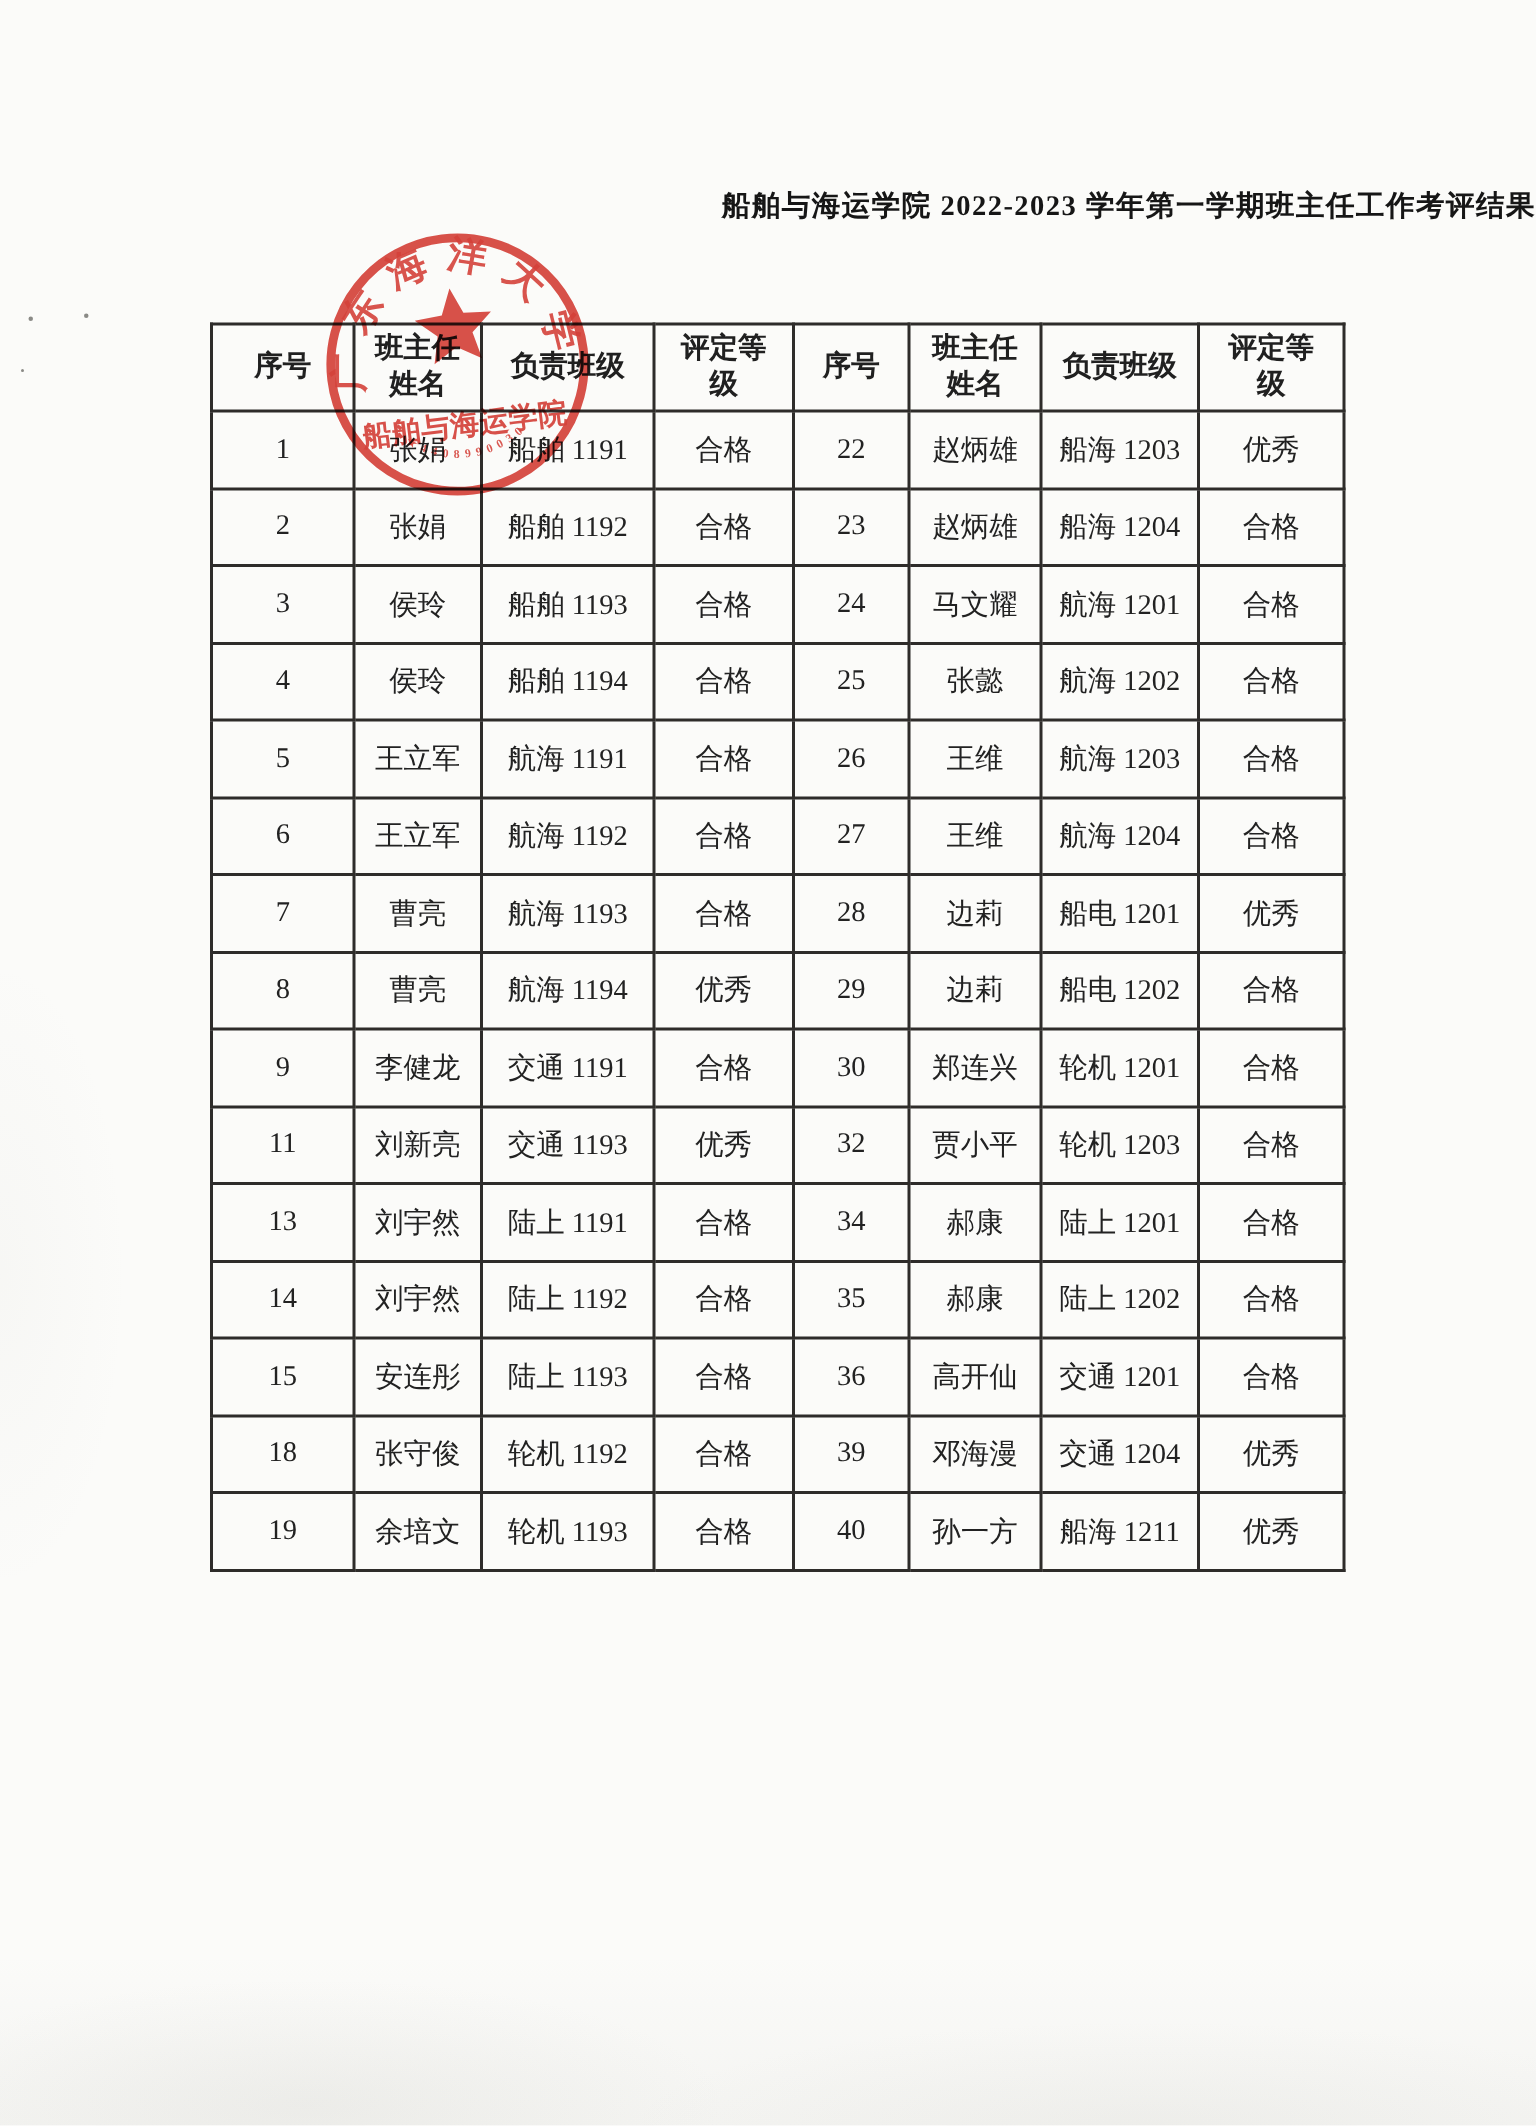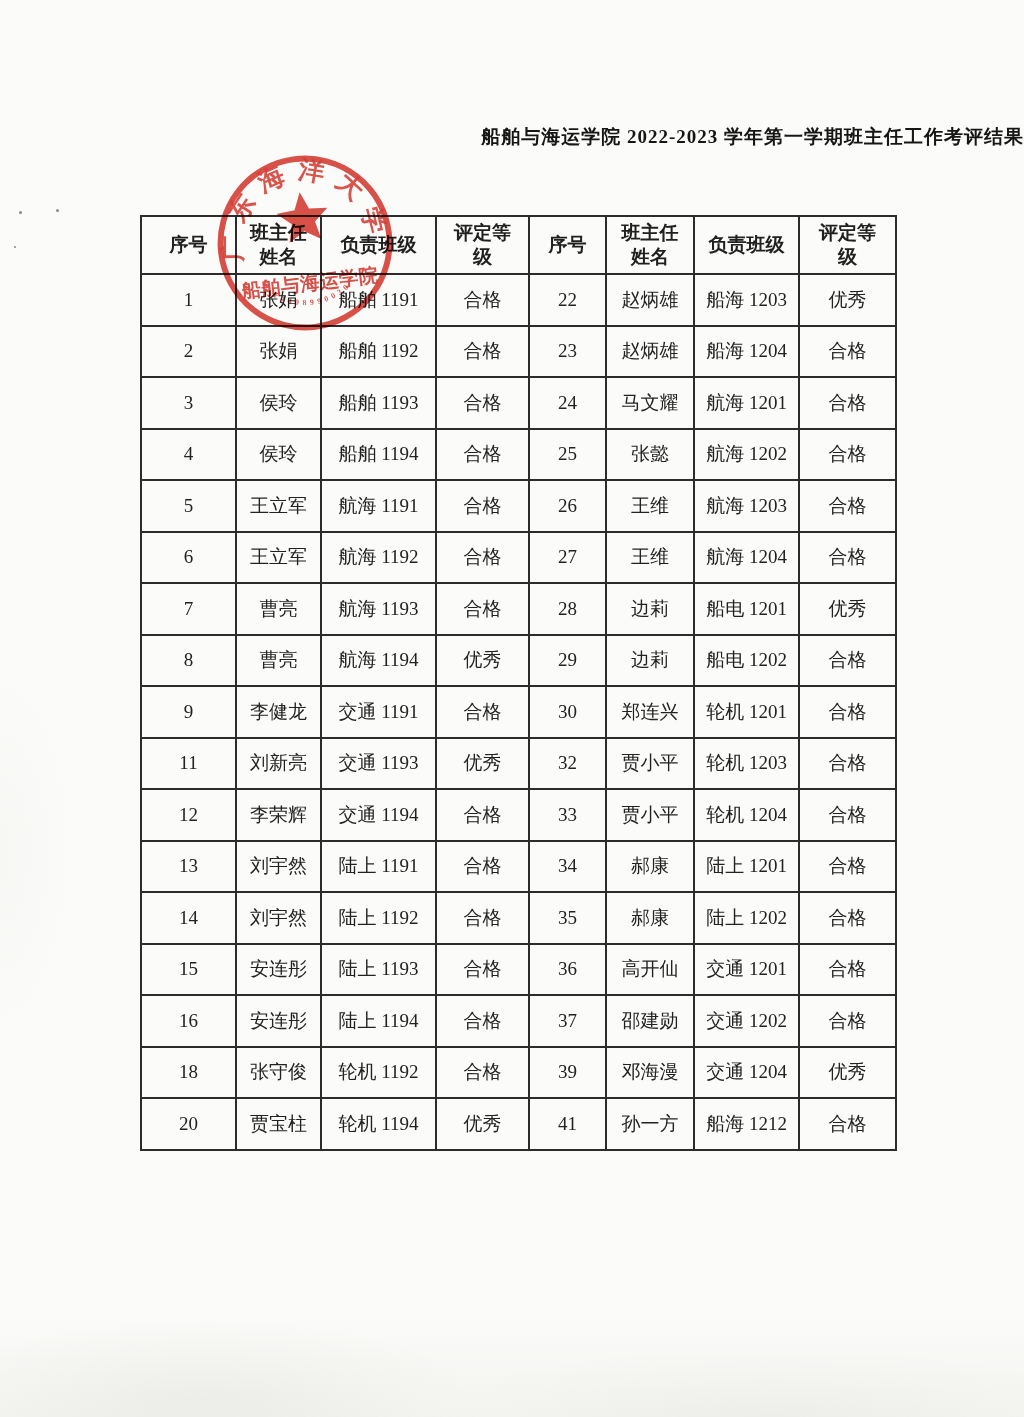--- a/index.html
+++ b/index.html
@@ -181,30 +181,20 @@
         <td>11</td>
         <td>刘新亮</td>
         <td>交通 1193</td>
         <td>优秀</td>
         <td>32</td>
         <td>贾小平</td>
         <td>轮机 1203</td>
         <td>合格</td>
       </tr>
       <tr>
-        <td>12</td>
-        <td>李荣辉</td>
-        <td>交通 1194</td>
-        <td>合格</td>
-        <td>33</td>
-        <td>贾小平</td>
-        <td>轮机 1204</td>
-        <td>合格</td>
-      </tr>
-      <tr>
         <td>13</td>
         <td>刘宇然</td>
         <td>陆上 1191</td>
         <td>合格</td>
         <td>34</td>
         <td>郝康</td>
         <td>陆上 1201</td>
         <td>合格</td>
       </tr>
       <tr>
@@ -221,48 +211,38 @@
         <td>15</td>
         <td>安连彤</td>
         <td>陆上 1193</td>
         <td>合格</td>
         <td>36</td>
         <td>高开仙</td>
         <td>交通 1201</td>
         <td>合格</td>
       </tr>
       <tr>
-        <td>16</td>
-        <td>安连彤</td>
-        <td>陆上 1194</td>
-        <td>合格</td>
-        <td>37</td>
-        <td>邵建勋</td>
-        <td>交通 1202</td>
-        <td>合格</td>
-      </tr>
-      <tr>
         <td>18</td>
         <td>张守俊</td>
         <td>轮机 1192</td>
         <td>合格</td>
         <td>39</td>
         <td>邓海漫</td>
         <td>交通 1204</td>
         <td>优秀</td>
       </tr>
       <tr>
-        <td>20</td>
-        <td>贾宝柱</td>
-        <td>轮机 1194</td>
-        <td>优秀</td>
-        <td>41</td>
+        <td>19</td>
+        <td>余培文</td>
+        <td>轮机 1193</td>
+        <td>合格</td>
+        <td>40</td>
         <td>孙一方</td>
-        <td>船海 1212</td>
-        <td>合格</td>
+        <td>船海 1211</td>
+        <td>优秀</td>
       </tr>
     </tbody>
 </table>
 
 <svg class="stamp" viewBox="0 0 220 220" xmlns="http://www.w3.org/2000/svg">
   <defs>
     <path id="arcTop" d="M 36.6 129.7 A 76 76 0 1 1 183.4 129.7" fill="none"></path>
     <path id="arcBottom" d="M 44.1 148.1 A 78 78 0 0 0 175.9 148.1" fill="none"></path>
   </defs>
   <circle cx="110" cy="110" r="101" fill="none" stroke="#d5342c" stroke-width="7" opacity="0.92"></circle>

